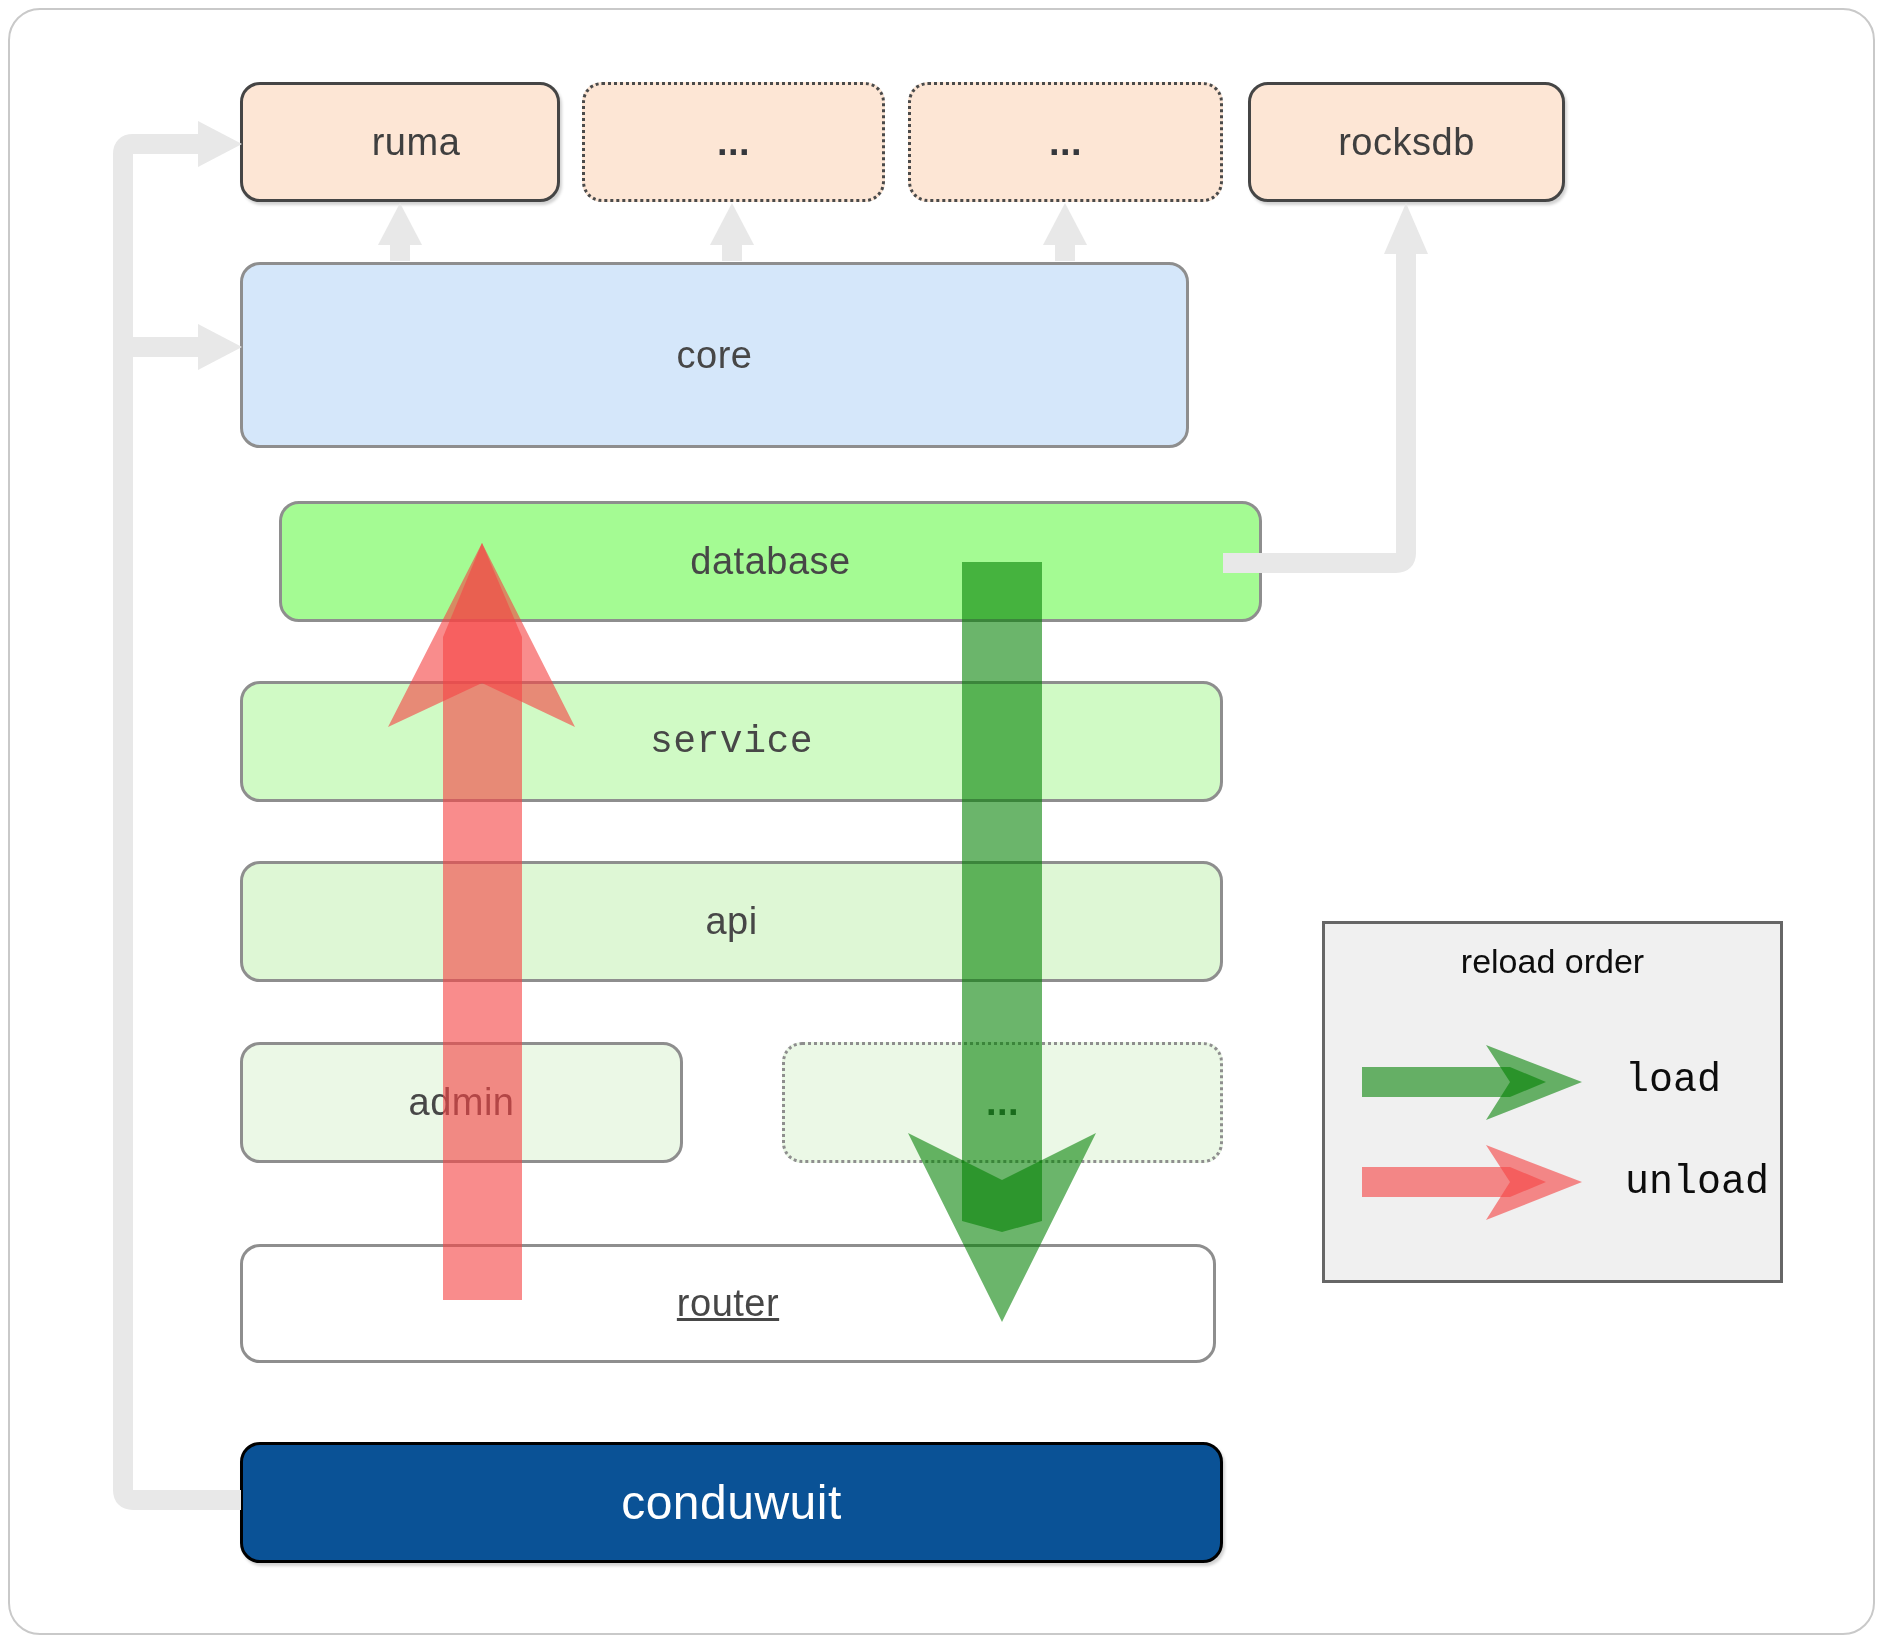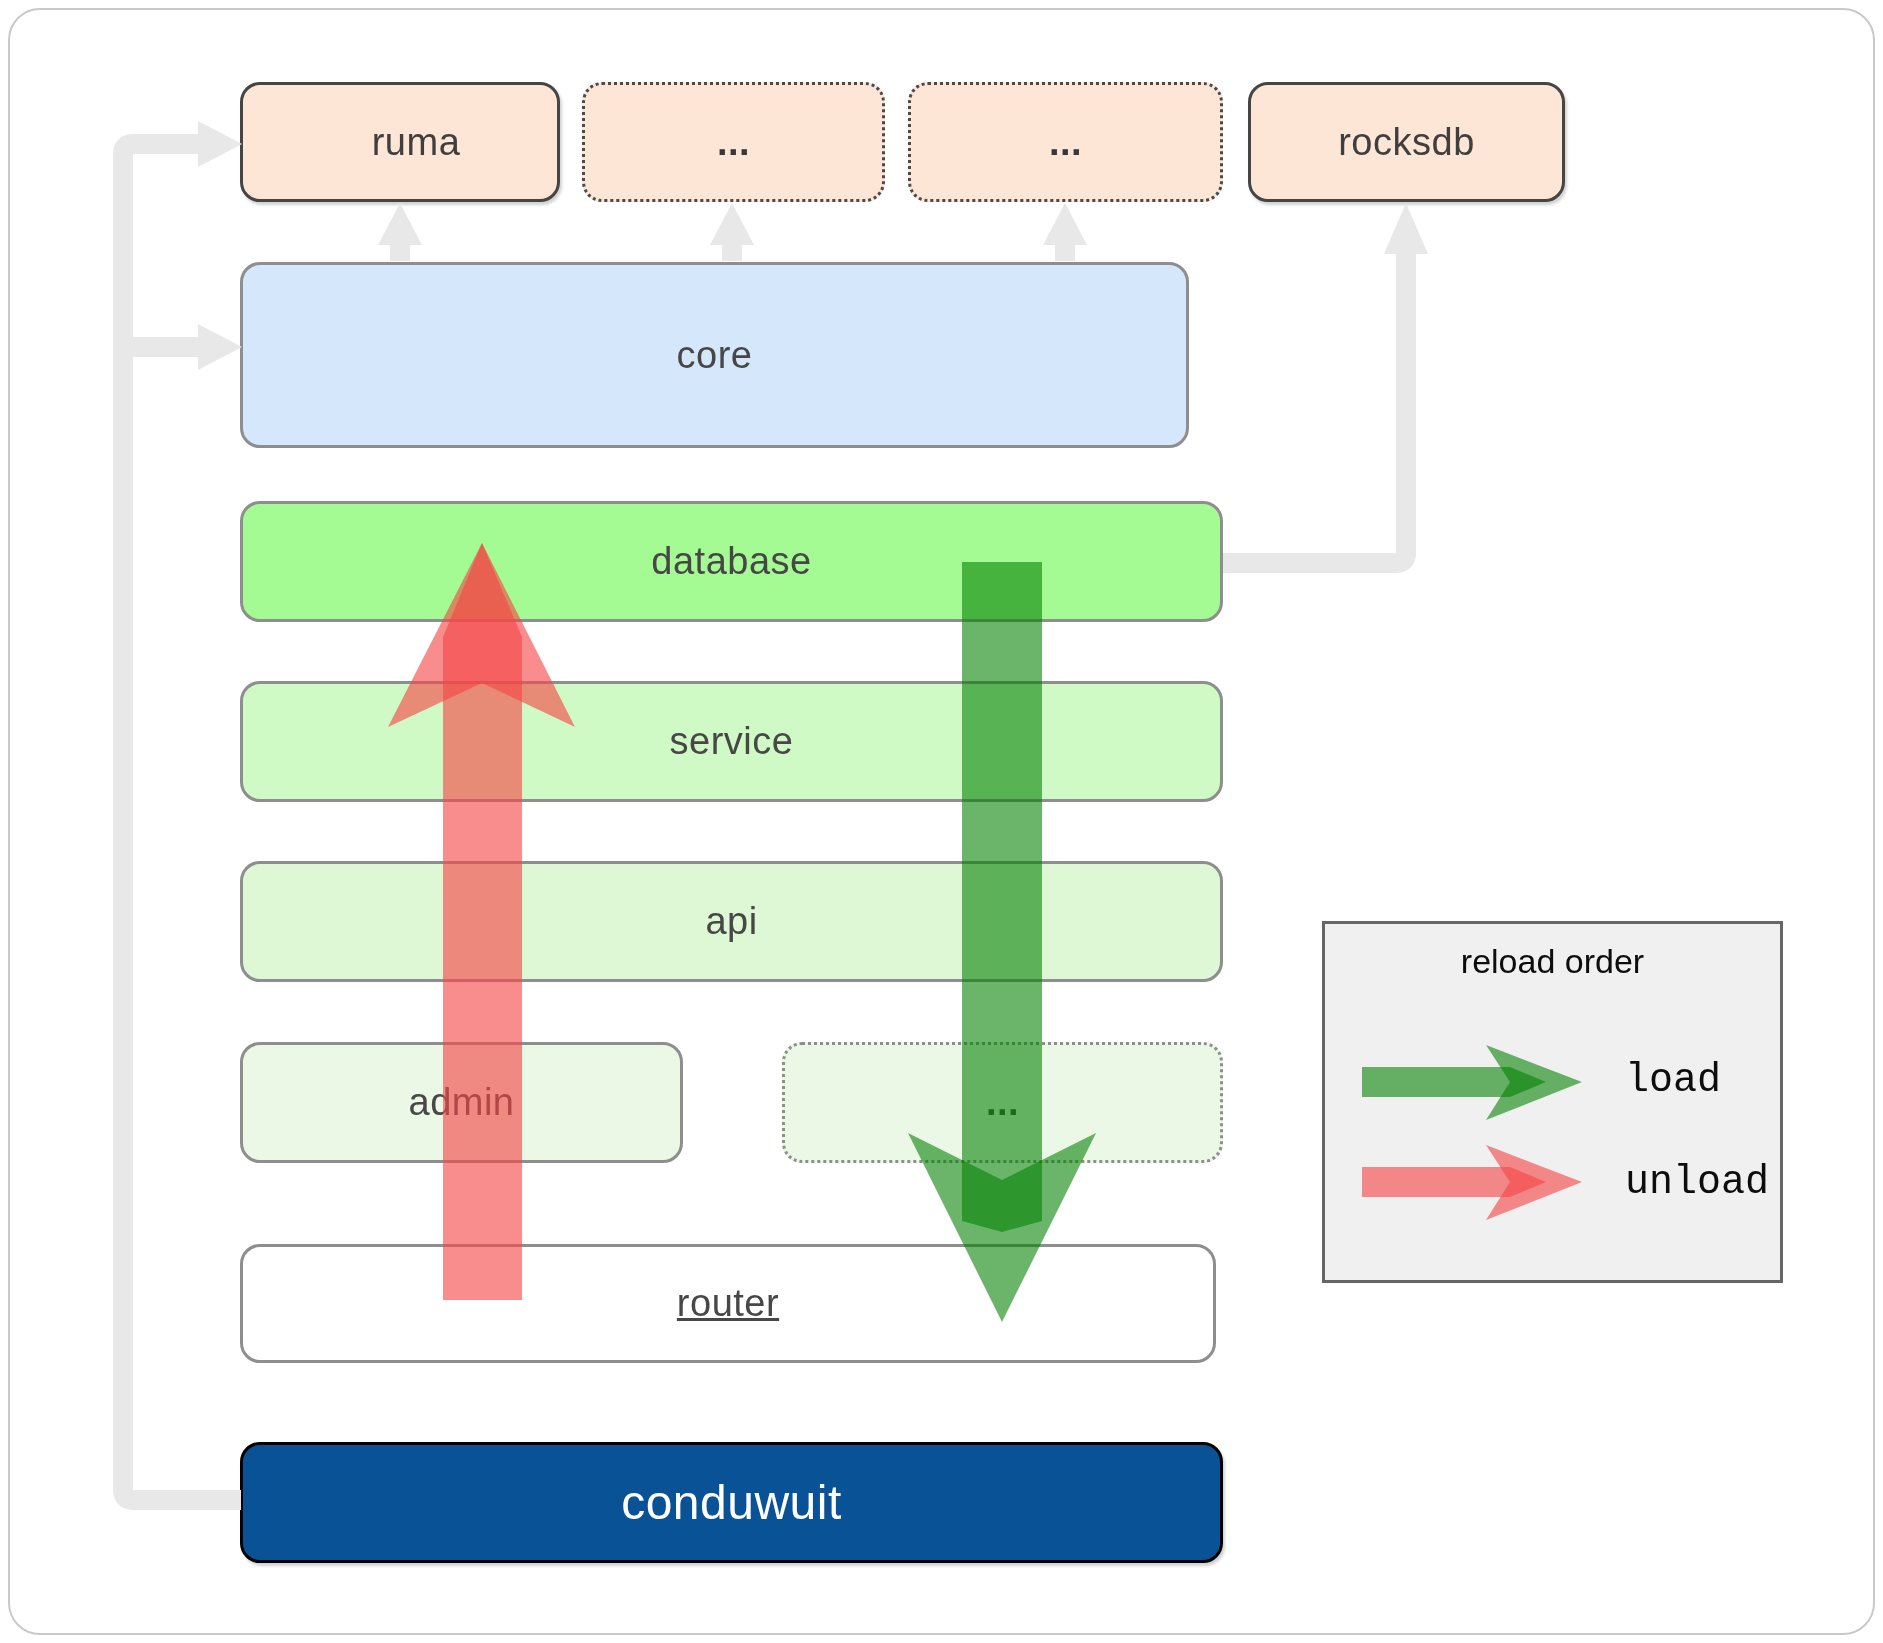--- a/index.html
+++ b/index.html
@@ -16,22 +16,22 @@
     display:flex;align-items:center;justify-content:center;
     font-size:38px;color:#474747;letter-spacing:0.5px;
   }
   .b-dark{border:3px solid #454545;box-shadow:2px 3px 3px rgba(0,0,0,0.18);}
   .b-gray{border:3px solid #8e8e8e;}
   .b-dot-dark{border:3px dotted #4a4a4a;}
   .b-dot-gray{border:3px dotted #8e8e8e;}
   .peach{background:var(--peach-fill);color:#3f3f3f;}
   .dots-label{font-weight:bold;color:#35383d;}
   .core{background:var(--core-fill);}
-  .database{background:var(--database-fill);}
-  .service{background:var(--service-fill);}
+  .database{background:var(--database-fill);margin-left:39px;}
+  .service{background:var(--service-fill);font-family:Liberation Mono, monospace;}
   .api{background:var(--api-fill);}
   .adminfill{background:var(--admin-fill);}
   .routerfill{background:var(--router-fill);}
   .conduwuit{
     background:var(--conduwuit-fill);border:3px solid #000000;
     color:#ffffff;font-size:48px;box-shadow:2px 3px 3px rgba(0,0,0,0.18);
   }
   .legend-box{
     position:absolute;left:1322px;top:921px;width:461px;height:362px;
     box-sizing:border-box;background:var(--legend-fill);border:3px solid #666666;

